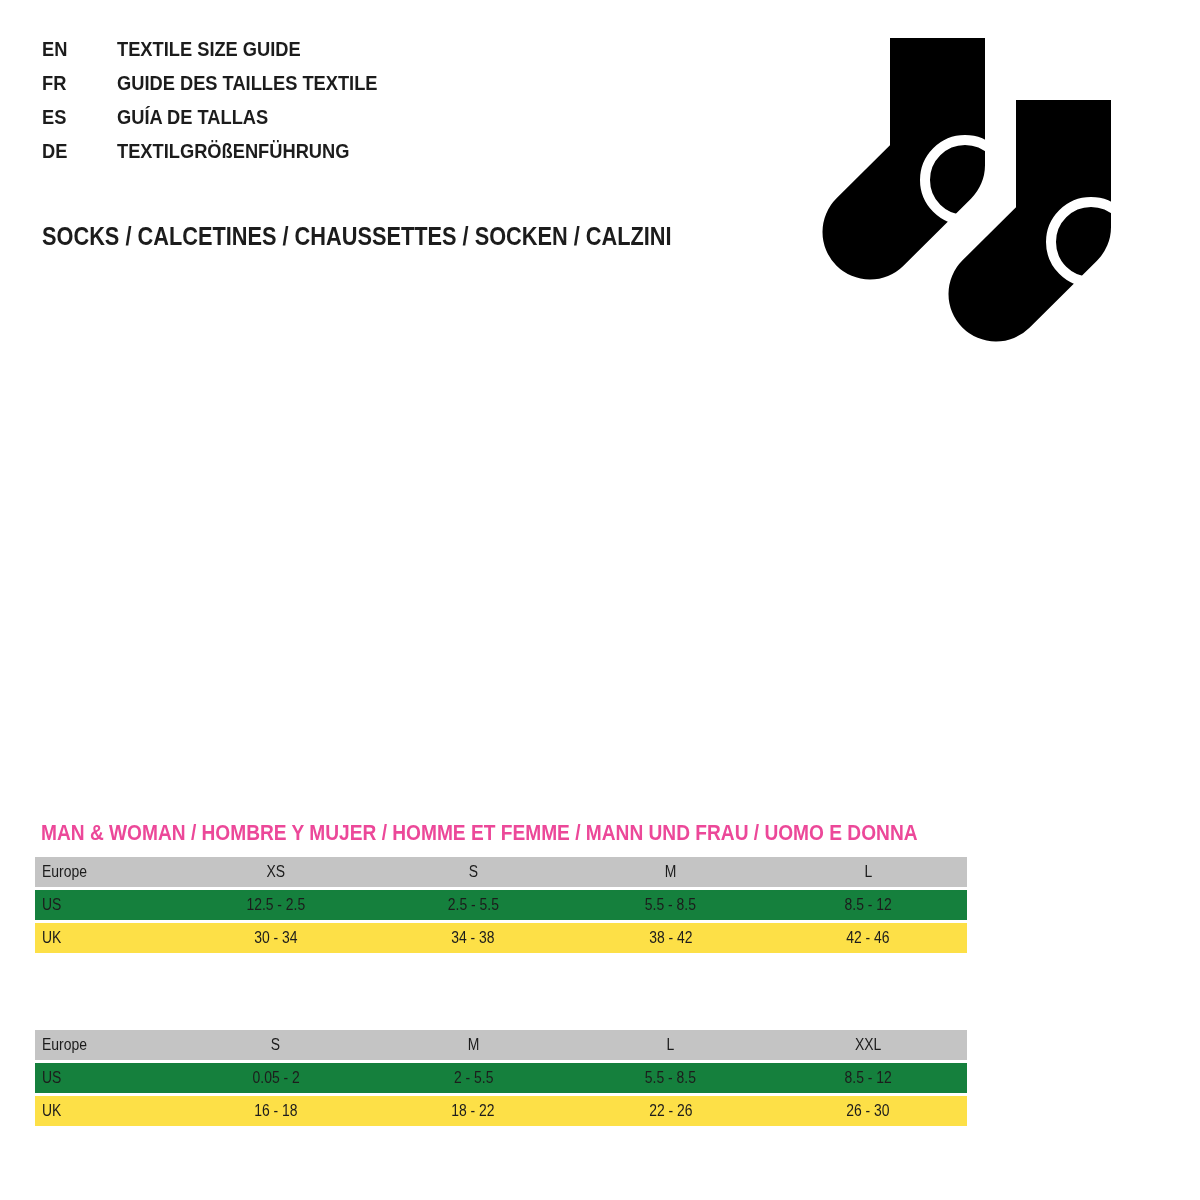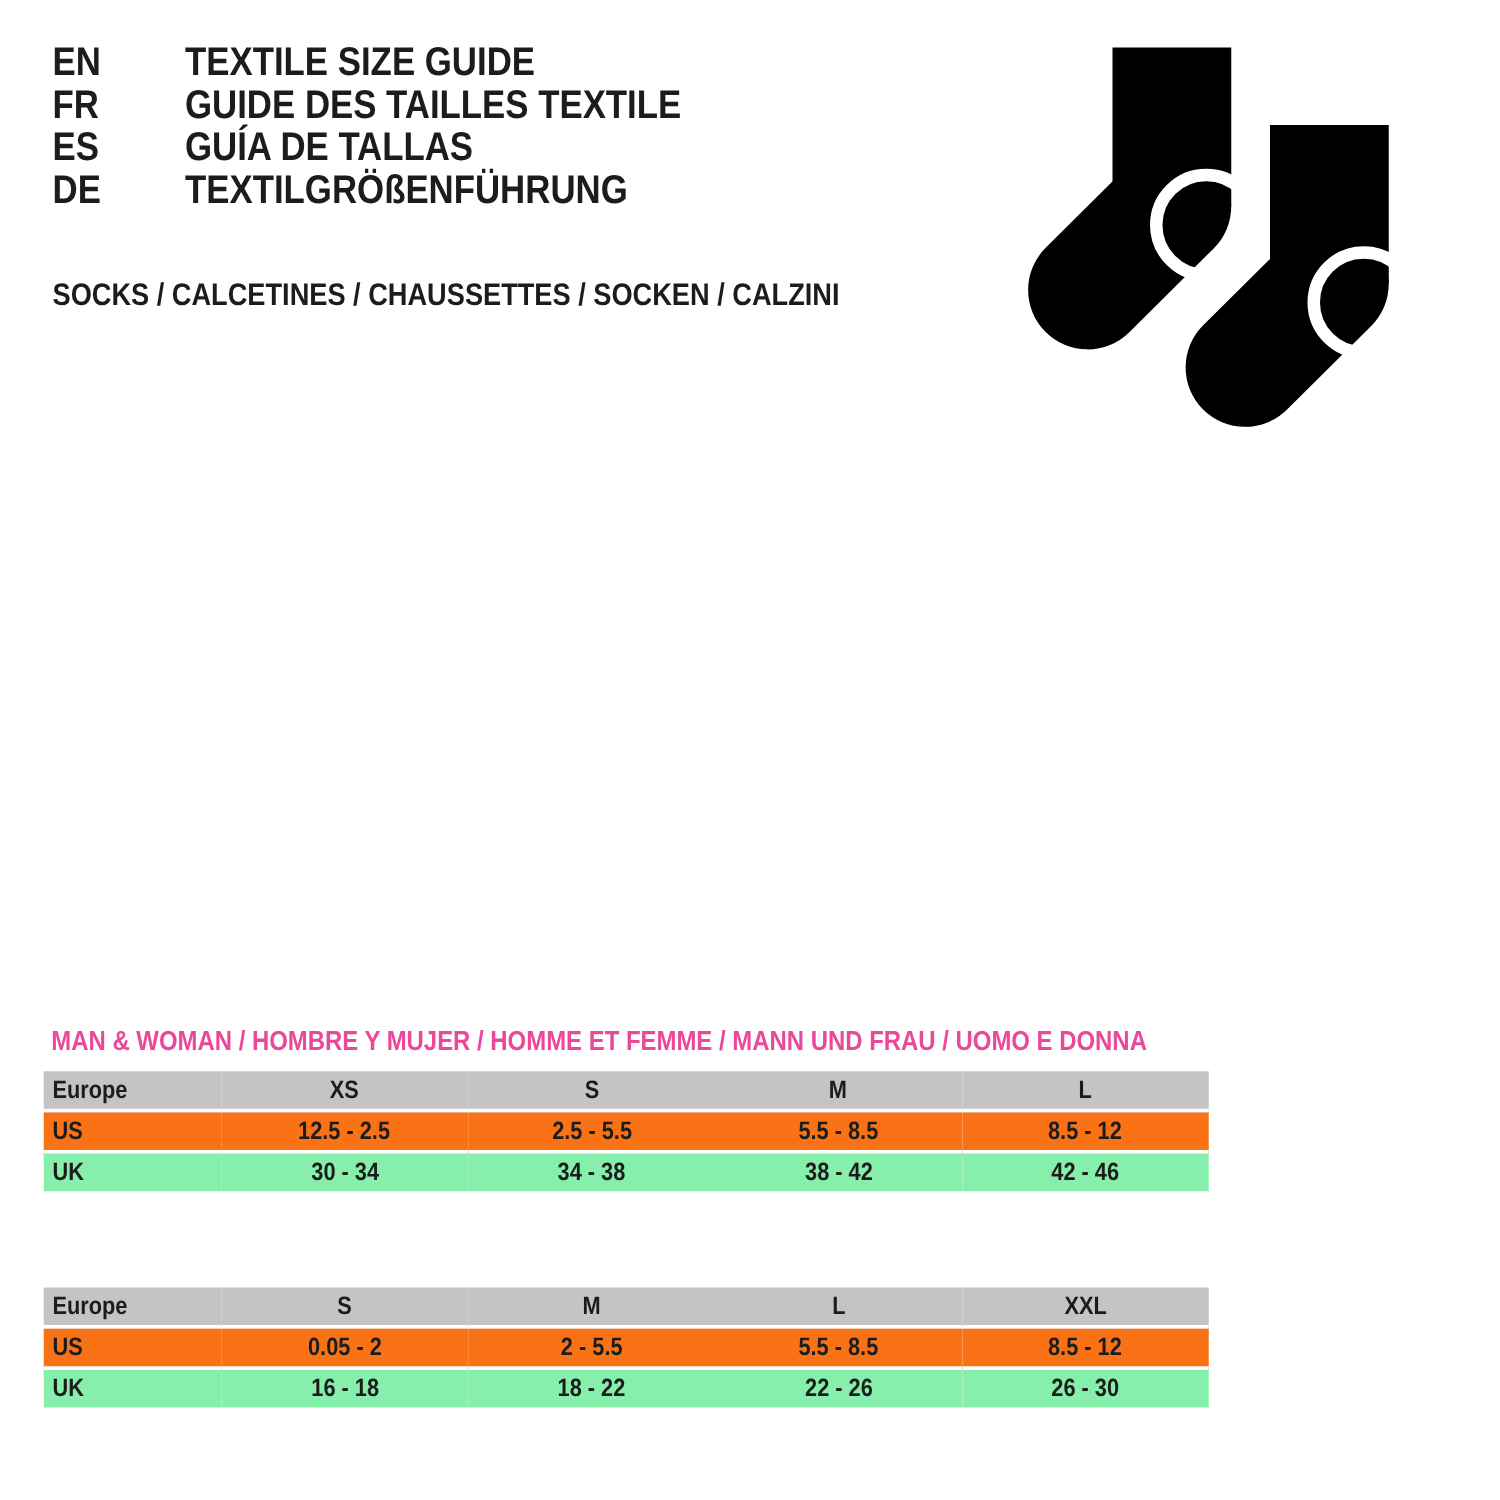--- a/index.html
+++ b/index.html
@@ -11,39 +11,39 @@
     color:#1c1c1c;
     overflow:hidden;
   }
   
   .cond, .cond-l { display:inline-block; transform:scaleX(0.87); white-space:nowrap; }
   .cond   { transform-origin:50% 50%; }
   .cond-l { transform-origin:0 50%; }
 
   
   .lang-block { position:absolute; left:42px; top:32px; }
-  .lang-row { display:flex; align-items:center; height:34px; font-size:32px; font-weight:700;gap:31px; }
+  .lang-row { display:flex; align-items:center; height:34px; font-size:21px; font-weight:700; }
   .lang-code { width:75px; }
 
   
   .category { position:absolute; left:42px; top:222px; font-size:25px; font-weight:700; }
 
   
   .socks-icon { position:absolute; left:810px; top:20px; }
 
   
   .table-block { position:absolute; left:35px; width:932px; }
   .table-block.adult    { top:820px; }
   .table-block.children { top:1030px; }
   .tbl-title { font-size:22px; font-weight:700; line-height:25px; margin:0 0 12px 6px; color:#ec4899; }
   table { width:100%; border-collapse:separate; border-spacing:0; table-layout:fixed; }
-  th, td { font-size:20px; font-weight:700; color:#1c1c1c; text-align:center; padding:0; vertical-align:middle; }
+  th, td { font-size:16px; font-weight:400; color:#1c1c1c; text-align:center; padding:0; vertical-align:middle; }
   thead th { background:#c4c4c4; height:33px; border-bottom:3px solid #ffffff; }
-  tr.row-us td { background:#f97316; height:33px; border-bottom:3px solid #ffffff; }
-  tr.row-uk td { background:#86efac; height:30px; }
+  tr.row-us td { background:#15803d; height:33px; border-bottom:3px solid #ffffff; }
+  tr.row-uk td { background:#fde047; height:30px; }
   .c0 { text-align:left; padding-left:7px; }
 </style>
 </head>
 <body>
 
 <section class="lang-block">
   <div class="lang-row">
     <span class="lang-code cond-l">EN</span>
     <span class="cond-l">TEXTILE SIZE GUIDE</span>
   </div>

